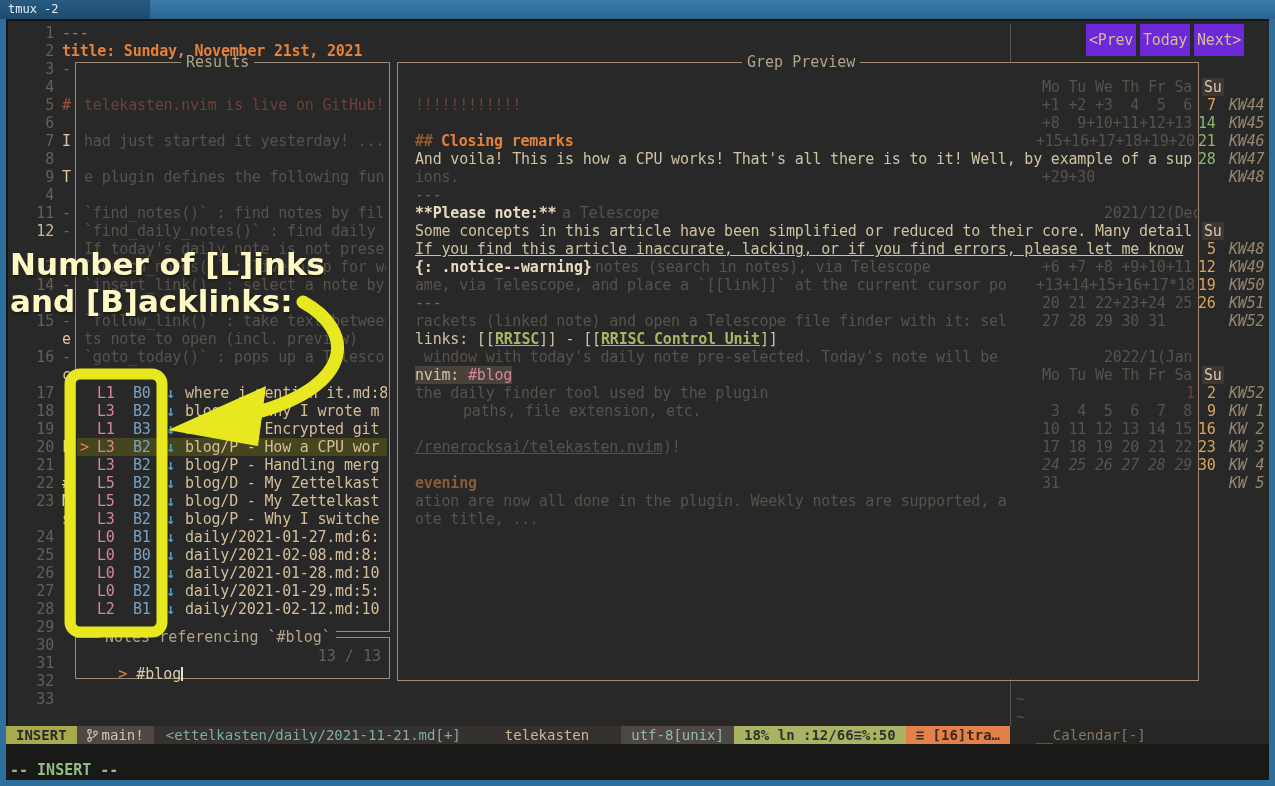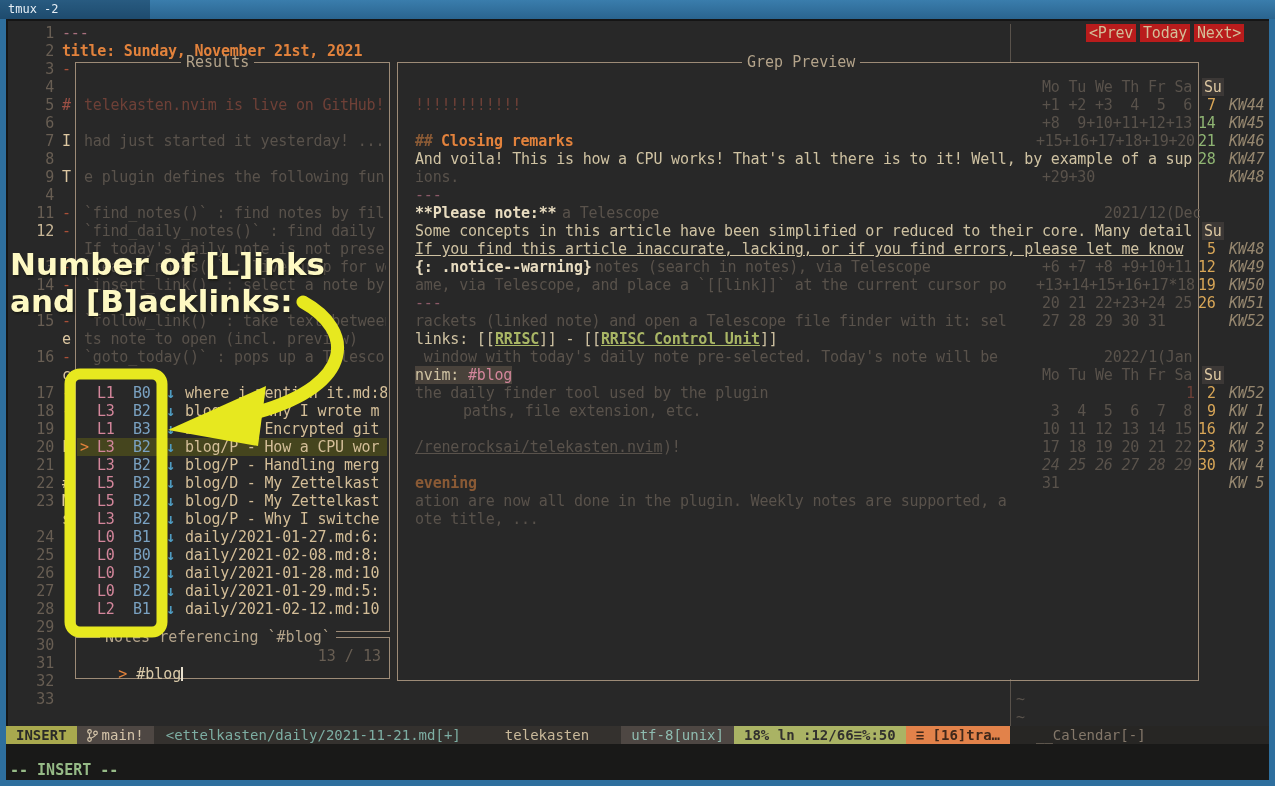--- a/index.html
+++ b/index.html
@@ -22,21 +22,21 @@
   .c-dimlink{color:#59524b;text-decoration:underline;}
   .c-bright{color:#cfc2a2;}
   .c-bold{color:#e8dcc0;font-weight:bold;}
   .c-heading{color:#e2823c;font-weight:bold;}
   .c-green{color:#a9b665;font-weight:bold;text-decoration:underline;}
   .c-pinkL{color:#d3869b;}
   .c-su{color:#ddc7a1;background:#3c3836;padding:0 2px;}
   .c-dateO{color:#d8a657;}
   .c-dateT{color:#8fb573;}
   .c-kw{color:#96876f;font-style:italic;}
-  .c-calbtn{color:#d4be98;background:#b91c1c;padding:0 3px;}
+  .c-calbtn{color:#d4be98;background:#6d28d9;padding:7px 3px;}
   .bgchip{background:#49423b;}
   .float{position:absolute;border:1px solid #9d8b77;z-index:2;}
   .ftitle{position:absolute;top:-10px;background:#282828;padding:0 5px;color:#b3a38a;font:15px/18px "DejaVu Sans Mono",monospace;white-space:pre;}
   .f-results{left:75px;top:62px;width:313px;height:568px;}
   .f-results .ftitle{left:105px;}
   .f-grep{left:397px;top:62px;width:800px;height:617px;}
   .f-grep .ftitle{left:344px;}
   .f-notes{left:75px;top:637px;width:313px;height:40px;}
   .f-notes .ftitle{left:24px;}
   .item{position:absolute;left:77px;width:310px;height:18px;z-index:3;font:15px/18px "DejaVu Sans Mono",monospace;letter-spacing:-0.2px;}

